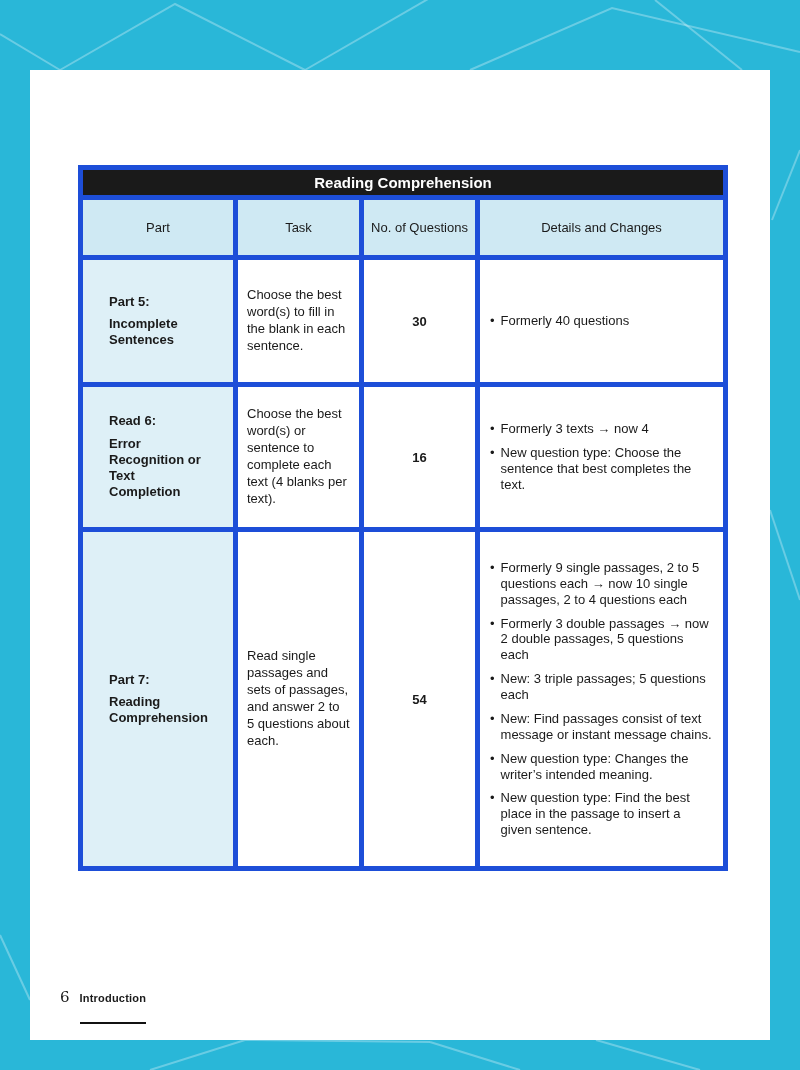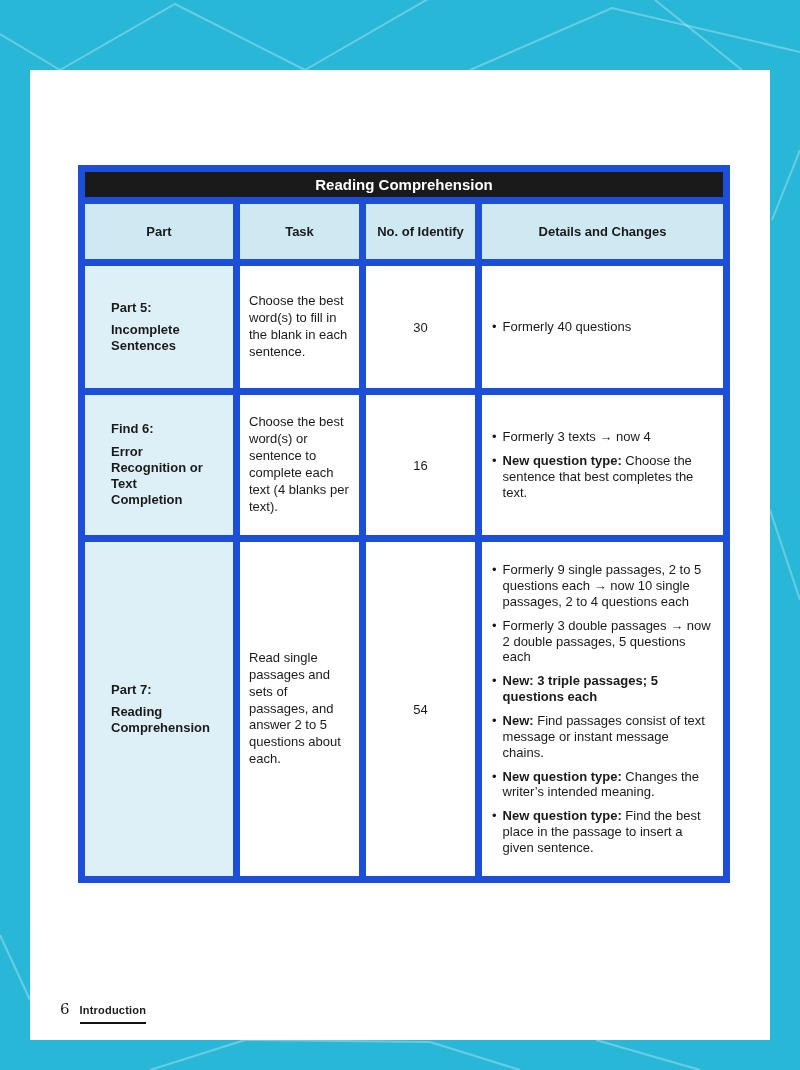--- a/index.html
+++ b/index.html
@@ -10,52 +10,52 @@
   }
   .deco{position:absolute;left:0;top:0;pointer-events:none;}
   .content{
     position:absolute;left:30px;right:30px;top:70px;bottom:30px;
     background:#ffffff;
   }
   table.rc{
     border-collapse:collapse;table-layout:fixed;
     position:absolute;left:48px;top:95px;width:645px;
   }
-  table.rc th, table.rc td{border:7px solid #1d4ed8;}
+  table.rc th, table.rc td{border:5px solid #1d4ed8;}
   .title-bar{
     background:#1a1a1a;color:#ffffff;border:1px solid #1a1a1a;
     font-size:15px;font-weight:bold;text-align:center;padding:4px 0;
   }
   .col-h{
-    background:#cfe9f3;font-size:13px;font-weight:bold;
+    background:#cfe9f3;font-size:13px;font-weight:normal;
     text-align:center;padding:20px 2px;
   }
   td{font-size:13px;vertical-align:middle;}
   .part-cell{
     background:#def0f7;font-weight:bold;padding:8px 26px;line-height:1.25;
   }
   .part-label{margin-bottom:6px;}
   .task-cell{padding:18px 9px;line-height:1.3;}
-  .num-cell{text-align:center;font-weight:normal;}
+  .num-cell{text-align:center;font-weight:bold;}
   .details-cell{padding:10px 10px;}
   .bullet{display:flex;margin-bottom:8px;line-height:1.22;}
   .bullet:last-child{margin-bottom:0;}
   .dot{margin-right:6px;flex:0 0 auto;}
-  .bt b{font-weight:bold;}
+  .bt b{font-weight:normal;}
   tr.r1 td{height:86px;}
   tr.r2 td{height:104px;margin-top:12px;}
   tr.r3 td{height:298px;}
   .footer{
     position:absolute;left:30px;bottom:16px;
     display:flex;align-items:baseline;gap:10px;
   }
   .page-num{font-family:"DejaVu Serif",serif;font-size:15px;}
   .footer-label{
     font-size:11px;font-weight:bold;letter-spacing:.2px;
-    border-bottom:2px solid #111;padding-bottom:6px;
+    border-bottom:2px solid #111;padding-bottom:18px;
   }
 </style>
 </head>
 <body>
 
 <div class="page">
 
   <svg class="deco" width="800" height="1070" viewBox="0 0 800 1070">
     <g stroke="rgba(255,255,255,0.30)" stroke-width="2" fill="none">
       <path d="M 60,70 L 175,4 L 305,70"></path>
@@ -81,21 +81,21 @@
         <col style="width:116px">
           <col style="width:248px">
       </colgroup>
       <thead>
         <tr>
           <th class="title-bar" colspan="4">Reading Comprehension</th>
         </tr>
         <tr>
           <th class="col-h">Part</th>
           <th class="col-h">Task</th>
-          <th class="col-h">No. of Identify</th>
+          <th class="col-h">No. of Questions</th>
           <th class="col-h">Details and Changes</th>
         </tr>
       </thead>
       <tbody>
 
         <tr class="r1">
           <td class="part-cell">
             <div class="part-label">Part 5:</div>
             <div>Incomplete Sentences</div>
           </td>
@@ -104,21 +104,21 @@
           <td class="details-cell">
             <div class="bullet">
               <span class="dot">•</span>
               <span class="bt"><b></b><span>Formerly 40 questions</span></span>
             </div>
           </td>
         </tr>
 
         <tr class="r2">
           <td class="part-cell">
-            <div class="part-label">Find 6:</div>
+            <div class="part-label">Read 6:</div>
             <div>Error Recognition or Text Completion</div>
           </td>
           <td class="task-cell">Choose the best word(s) or sentence to complete each text (4 blanks per text).</td>
           <td class="num-cell">16</td>
           <td class="details-cell">
             <div class="bullet">
               <span class="dot">•</span>
               <span class="bt"><b></b><span>Formerly 3 texts → now 4</span></span>
             </div>
             <div class="bullet">

